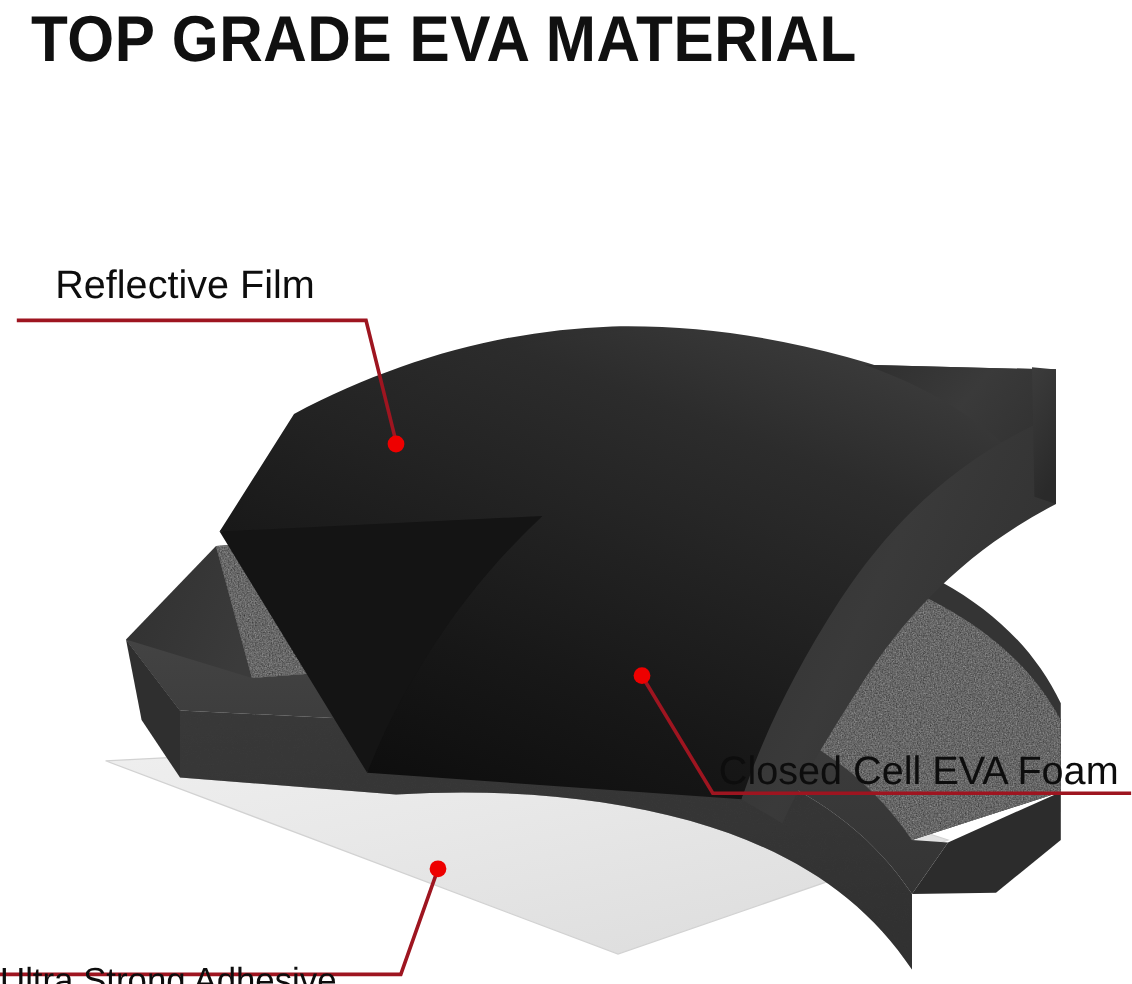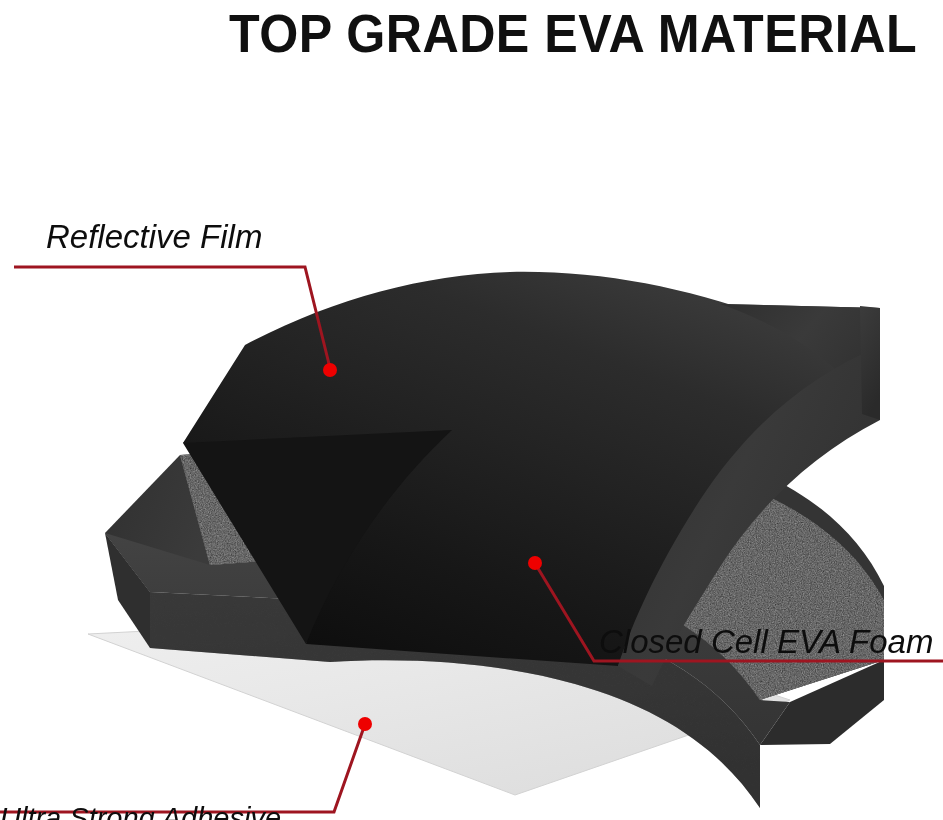--- a/index.html
+++ b/index.html
@@ -19,21 +19,21 @@
     overflow: hidden;
   }
   #headline {
     position: absolute;
     left: 0;
     top: 0;
     width: 943px;
     height: 66px;
     display: flex;
     align-items: center;
-    justify-content: flex-end;
+    justify-content: flex-start;
   }
   #headline .headline-text {
     font-family: "Liberation Sans", sans-serif;
     font-weight: bold;
     font-size: 54px;
     line-height: 54px;
     letter-spacing: 0.5px;
     color: #101010;
     transform: scaleX(0.93);
     transform-origin: center center;
@@ -46,21 +46,20 @@
     width: 943px;
     height: 820px;
   }
   .callout-label {
     position: absolute;
     font-family: "Liberation Sans", sans-serif;
     font-weight: normal;
     color: #0d0d0d;
     white-space: nowrap;
     line-height: 1;
-    font-style: italic;
   }
   #label-reflective-film {
     left: 46px;
     top: 220px;
     font-size: 33px;
   }
   #label-closed-cell {
     left: 599px;
     top: 625px;
     font-size: 33px;

